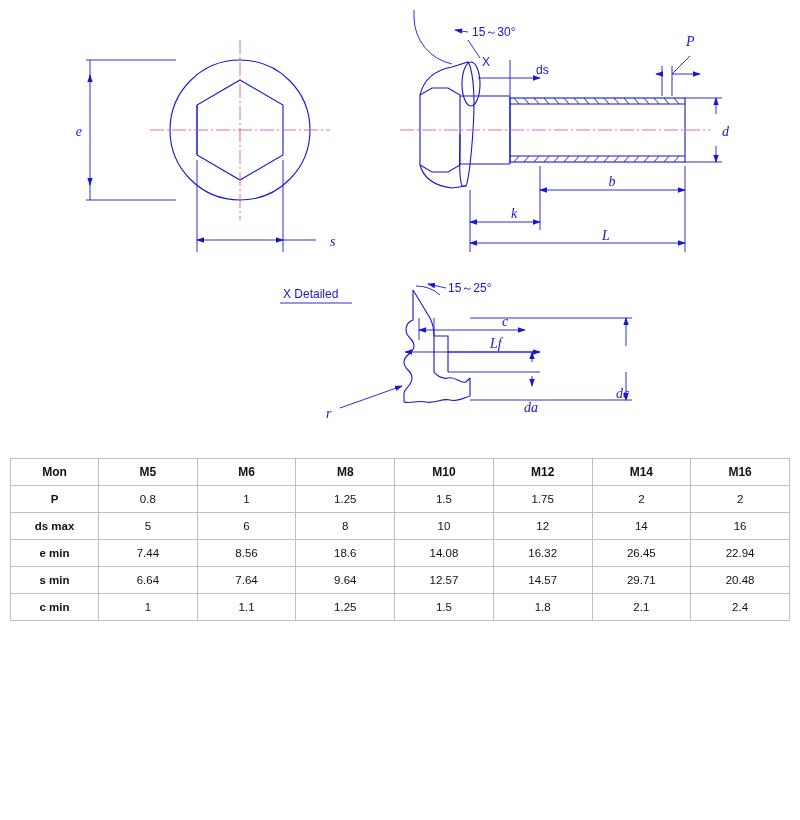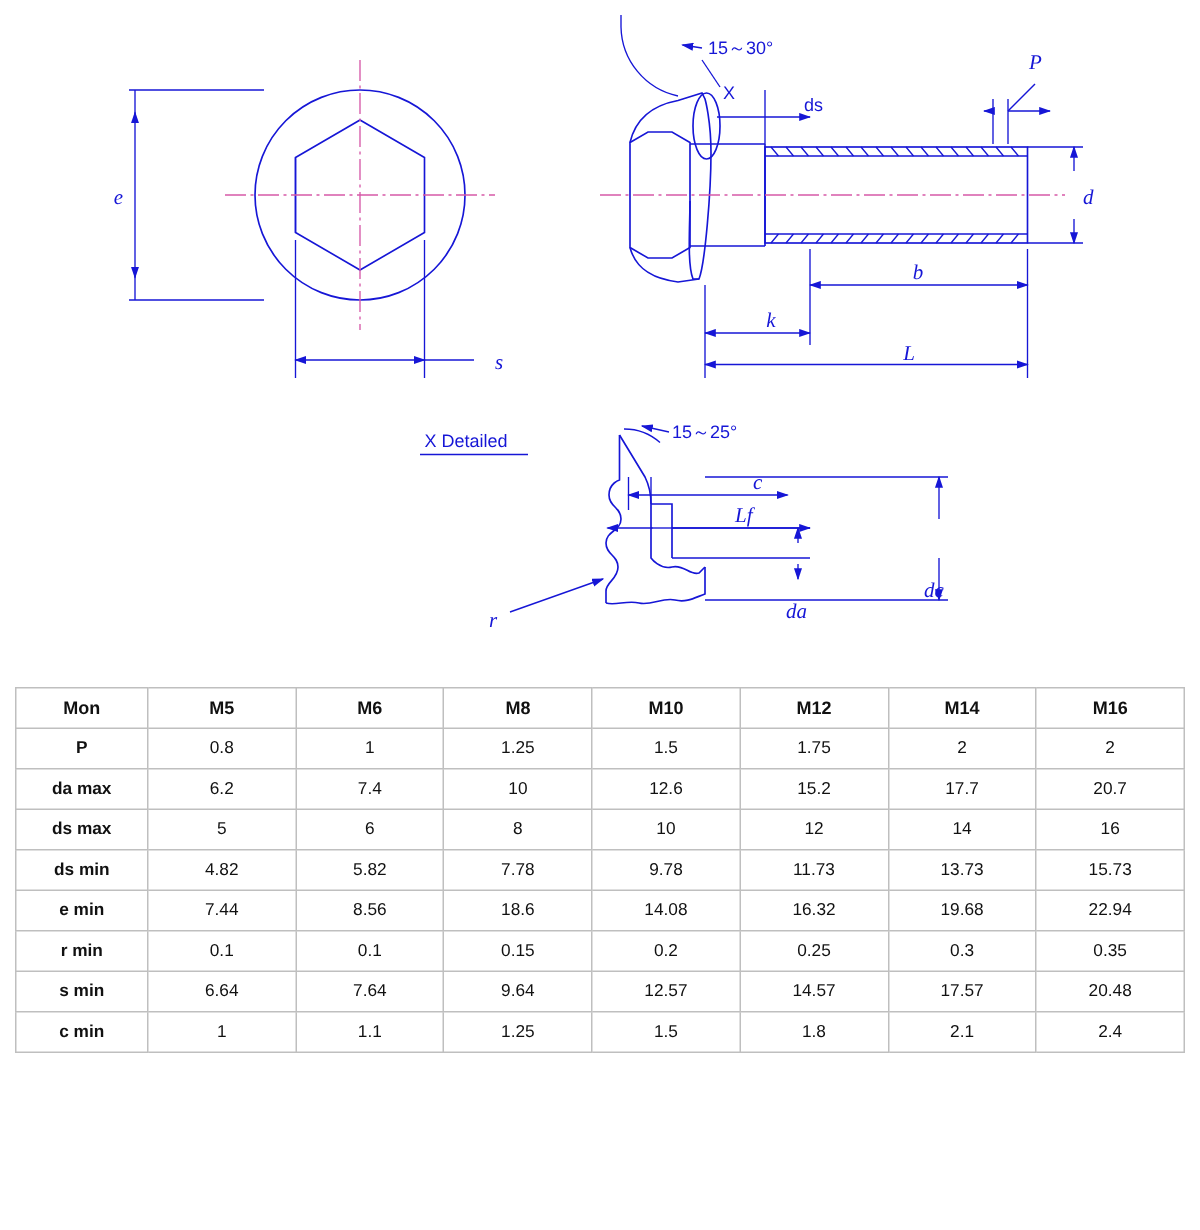--- a/index.html
+++ b/index.html
@@ -237,77 +237,47 @@
       <td class="rowhdr">P</td>
       <td>0.8</td>
       <td>1</td>
       <td>1.25</td>
       <td>1.5</td>
       <td>1.75</td>
       <td>2</td>
       <td>2</td>
     </tr>
     <tr>
-      <td class="rowhdr">da max</td>
-      <td>6.2</td>
-      <td>7.4</td>
-      <td>10</td>
-      <td>12.6</td>
-      <td>15.2</td>
-      <td>17.7</td>
-      <td>20.7</td>
-    </tr>
-    <tr>
       <td class="rowhdr">ds max</td>
       <td>5</td>
       <td>6</td>
       <td>8</td>
       <td>10</td>
       <td>12</td>
       <td>14</td>
       <td>16</td>
     </tr>
     <tr>
-      <td class="rowhdr">ds min</td>
-      <td>4.82</td>
-      <td>5.82</td>
-      <td>7.78</td>
-      <td>9.78</td>
-      <td>11.73</td>
-      <td>13.73</td>
-      <td>15.73</td>
-    </tr>
-    <tr>
       <td class="rowhdr">e min</td>
       <td>7.44</td>
       <td>8.56</td>
       <td>18.6</td>
       <td>14.08</td>
       <td>16.32</td>
-      <td>19.68</td>
+      <td>26.45</td>
       <td>22.94</td>
-    </tr>
-    <tr>
-      <td class="rowhdr">r min</td>
-      <td>0.1</td>
-      <td>0.1</td>
-      <td>0.15</td>
-      <td>0.2</td>
-      <td>0.25</td>
-      <td>0.3</td>
-      <td>0.35</td>
     </tr>
     <tr>
       <td class="rowhdr">s min</td>
       <td>6.64</td>
       <td>7.64</td>
       <td>9.64</td>
       <td>12.57</td>
       <td>14.57</td>
-      <td>17.57</td>
+      <td>29.71</td>
       <td>20.48</td>
     </tr>
     <tr>
       <td class="rowhdr">c min</td>
       <td>1</td>
       <td>1.1</td>
       <td>1.25</td>
       <td>1.5</td>
       <td>1.8</td>
       <td>2.1</td>

